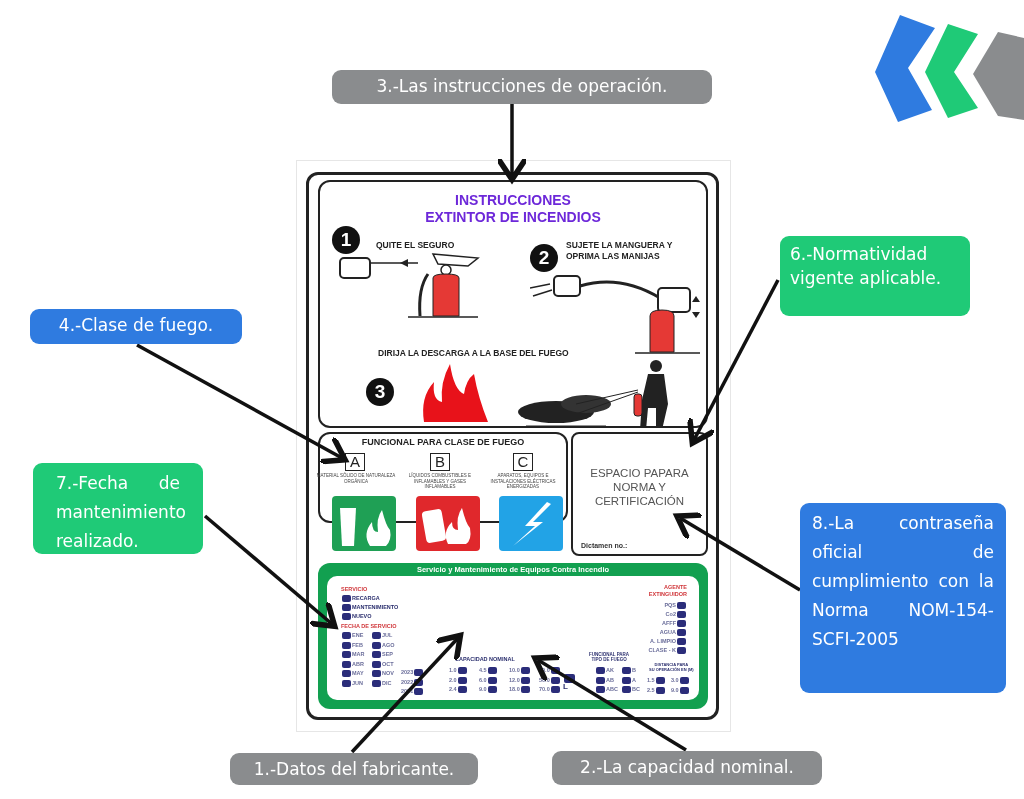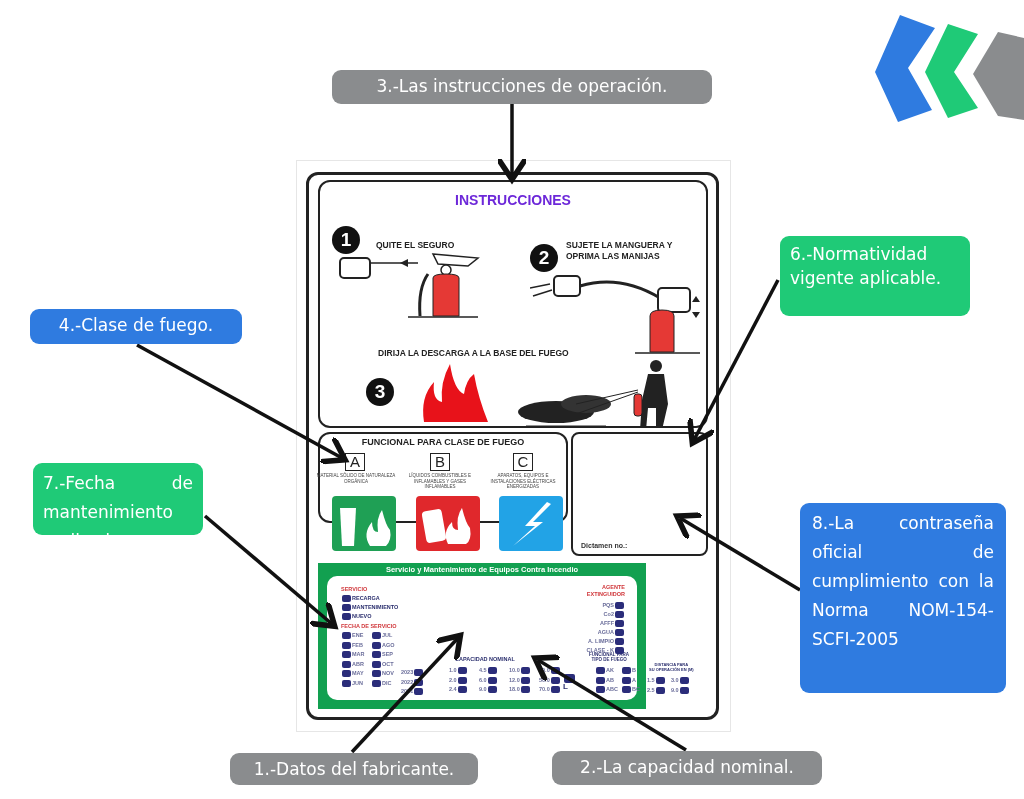--- a/index.html
+++ b/index.html
@@ -12,21 +12,21 @@
   
   .callout { position: absolute; color: #ffffff; border-radius: 9px; font-family: "DejaVu Sans", sans-serif; font-size: 17px; line-height: 24px; padding: 4px 22px; z-index: 5; }
   .gray { background: #8a8c8e; }
   .blue { background: #2f7be0; }
   .green { background: #1fca77; }
   .justify { text-align: justify; text-align-last: left; }
 
   #c3 { left: 332px; top: 70px; width: 380px; height: 34px; font-size: 17px; text-align: center; }
   #c4 { left: 30px; top: 309px; width: 212px; height: 35px; font-size: 17px; text-align: center; }
   #c6 { left: 780px; top: 236px; width: 190px; height: 80px; font-size: 17px; padding: 6px 10px; }
-  #c7 { left: 33px; top: 463px; width: 170px; height: 72px; font-size: 17px; padding: 6px 10px; line-height: 29px; }
+  #c7 { left: 33px; top: 463px; width: 170px; height: 91px; font-size: 17px; padding: 6px 23px; line-height: 29px; }
   #c8 { left: 800px; top: 503px; width: 206px; height: 190px; font-size: 17px; padding: 6px 12px; line-height: 29px; }
   #c1 { left: 230px; top: 753px; width: 248px; height: 32px; font-size: 17px; text-align: center; }
   #c2 { left: 552px; top: 751px; width: 270px; height: 34px; font-size: 17px; text-align: center; }
 
   
   .sign-bg { position: absolute; left: 296px; top: 160px; width: 435px; height: 572px; background: #fff; border: 1px solid #e6e6e6; }
   .sign { position: absolute; left: 306px; top: 172px; width: 413px; height: 548px; border: 3px solid #222; border-radius: 12px; background: #fff; }
 
   .instr { position: absolute; left: 318px; top: 180px; width: 390px; height: 248px; border: 2.5px solid #222; border-radius: 12px; overflow: hidden; }
   .instr .title { position: absolute; left: 0; right: 0; top: 10px; text-align: center; font-family: "Liberation Sans", sans-serif; font-weight: bold; font-size: 14px; line-height: 17px; color: #6d28d9; }
@@ -36,21 +36,21 @@
   .class-box { position: absolute; left: 318px; top: 432px; width: 250px; height: 91px; border: 2.5px solid #222; border-radius: 12px; }
   .class-title { position: absolute; left: 0; right: 0; top: 3px; text-align: center; font-family: "Liberation Sans", sans-serif; font-weight: bold; font-size: 9px; color: #222; }
   .class-letter { position: absolute; top: 19px; width: 20px; height: 18px; border: 1.5px solid #222; font-family: "Liberation Sans", sans-serif; font-size: 15px; line-height: 16px; text-align: center; color: #222; }
   .class-desc { position: absolute; top: 39px; width: 80px; text-align: center; font-family: "Liberation Sans", sans-serif; font-size: 4.5px; line-height: 5.5px; color: #444; }
   .class-icon { position: absolute; top: 62px; width: 64px; height: 55px; border-radius: 4px; }
 
   .norm-box { position: absolute; left: 571px; top: 432px; width: 137px; height: 124px; border: 2.5px solid #222; border-radius: 8px; }
   .norm-text { position: absolute; left: 0; right: 0; top: 32px; text-align: center; font-family: "Liberation Sans", sans-serif; font-size: 11.5px; line-height: 14px; color: #555; }
   .dict { position: absolute; left: 8px; bottom: 5px; font-family: "Liberation Sans", sans-serif; font-weight: bold; font-size: 7px; color: #333; }
 
-  .maint-outer { position: absolute; left: 318px; top: 563px; width: 328px; height: 146px; border-radius: 0; background: #12a050; }
+  .maint-outer { position: absolute; left: 318px; top: 563px; width: 390px; height: 146px; border-radius: 12px; background: #12a050; }
   .maint-title { position: absolute; left: 0; right: 0; top: 2px; text-align: center; font-family: "Liberation Sans", sans-serif; font-weight: bold; font-size: 7.5px; color: #fff; }
   .maint-inner { position: absolute; left: 9px; top: 13px; right: 9px; bottom: 9px; background: #fff; border-radius: 10px; }
   .mlabel { position: absolute; font-family: "Liberation Sans", sans-serif; font-size: 5.5px; line-height: 7px; color: #2b2f6e; font-weight: bold; white-space: nowrap; }
   .mred { color: #d0363a; }
   .chk { display: inline-block; width: 9px; height: 7px; background: #2b2d7a; border-radius: 2px; vertical-align: middle; margin: 0 1px; }
   .datos { position: absolute; left: 128px; top: 24px; font-family: "Liberation Sans", sans-serif; font-size: 12.5px; line-height: 16px; color: #444; }
 
   
   svg.arrows { position: absolute; left: 0; top: 0; width: 1024px; height: 799px; z-index: 4; pointer-events: none; }
 </style>
@@ -62,20 +62,21 @@
   <polygon points="78,14 108,24 84,62 108,98 78,108 55,62" fill="#1fca77"></polygon>
   <polygon points="128,22 154,28 154,110 128,106 103,64" fill="#8a8c8e"></polygon>
 </svg>
 
 <div class="sign-bg"></div>
 <div class="sign"></div>
 
 <div class="instr">
   <div class="title">
     <div>INSTRUCCIONES</div>
+    <div>EXTINTOR DE INCENDIOS</div>
   </div>
   <div class="num" style="left:12px; top:44px;">1</div>
   <div class="step-label" style="left:56px; top:58px;">QUITE EL SEGURO</div>
 
   <svg style="position:absolute; left:18px; top:66px;" width="150" height="70">
     <rect x="2" y="10" width="30" height="20" rx="4" fill="#fff" stroke="#222" stroke-width="2"></rect>
     <line x1="32" y1="15" x2="80" y2="15" stroke="#222" stroke-width="1.5"></line>
     <polygon points="70,11 62,15 70,19" fill="#222"></polygon>
     <path d="M95 6 L140 10 L130 18 L100 16 Z" fill="#fff" stroke="#222" stroke-width="1.5"></path>
     <circle cx="108" cy="22" r="5" fill="#fff" stroke="#222" stroke-width="1.5"></circle>
@@ -135,20 +136,25 @@
     </svg>
   </div>
   <div class="class-icon" style="left:179px; background:#22a3e6;">
     <svg width="64" height="55">
       <polygon points="48,6 26,30 36,30 14,50 44,26 34,26 52,8" fill="#fff"></polygon>
     </svg>
   </div>
 </div>
 
 <div class="norm-box">
+  <div class="norm-text">
+    <div>ESPACIO PAPARA</div>
+    <div>NORMA Y</div>
+    <div>CERTIFICACIÓN</div>
+  </div>
   <div class="dict">Dictamen no.:</div>
 </div>
 
 <div class="maint-outer">
   <div class="maint-title">Servicio y  Mantenimiento de Equipos Contra Incendio</div>
   <div class="maint-inner">
     <div class="mlabel mred" style="left:14px; top:10px;">SERVICIO</div>
     <div class="mlabel" style="left:14px; top:19px;"><span class="chk"></span><span>RECARGA</span></div>
     <div class="mlabel" style="left:14px; top:28px;"><span class="chk"></span><span>MANTENIMIENTO</span></div>
     <div class="mlabel" style="left:14px; top:37px;"><span class="chk"></span><span>NUEVO</span></div>

